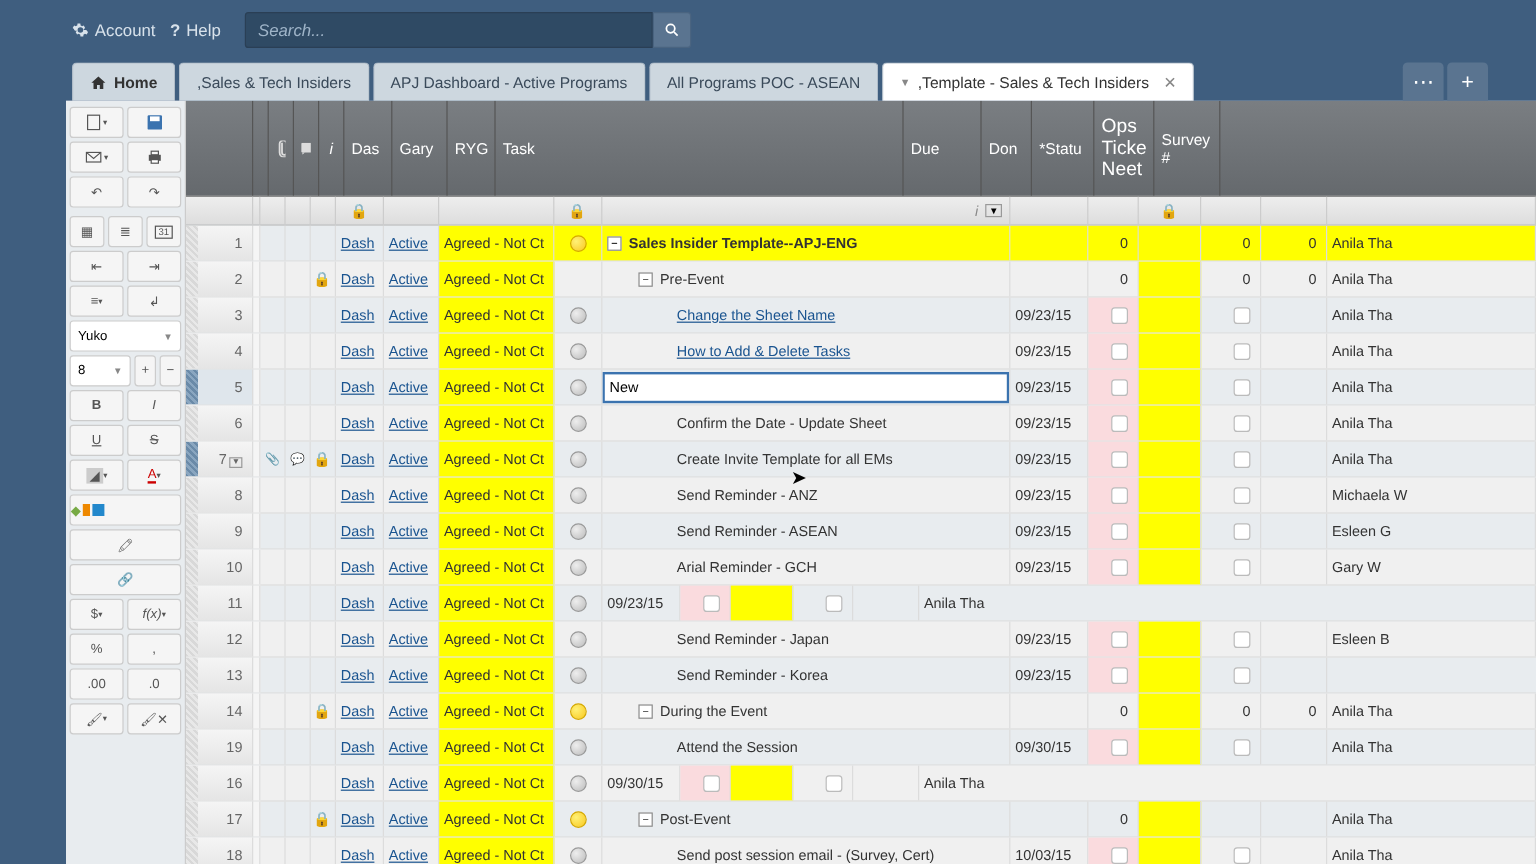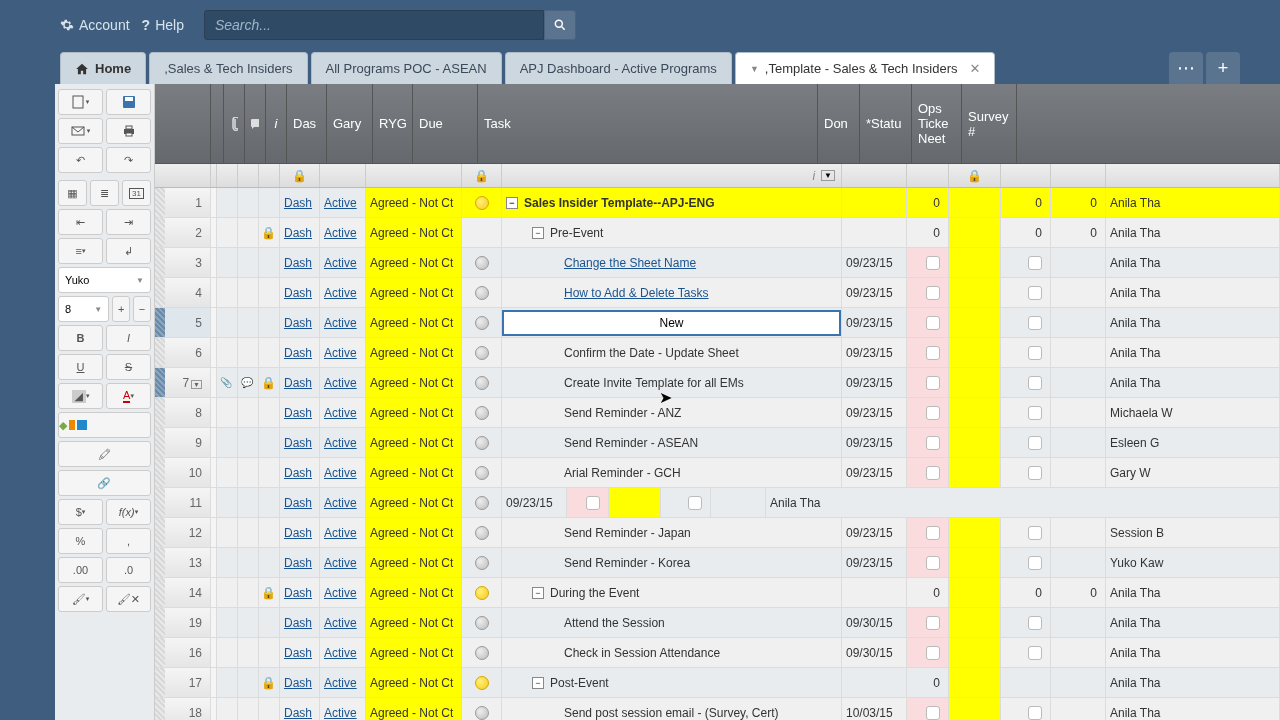--- a/index.html
+++ b/index.html
@@ -32,21 +32,21 @@
 .grid-row { display: flex; height: 30px; border-bottom: 1px solid #dcdcdc; }
 .grid-row.striped { background: #f0f0f0; }
 .gc { border-right: 1px solid #dcdcdc; display: flex; align-items: center; padding: 0 4px; overflow: hidden; white-space: nowrap; font-size: 12px; color: #333; }
 .gc.rownum { justify-content: flex-end; padding-right: 8px; color: #666; background: linear-gradient(#f5f5f5, #e5e5e5); }
 .gc.rownum.editing { background: #dfe6ec; }
 .gc.status { background: #ffff00; }
 .gc.statuslight { background: #ffff00; }
 .dot-yellow { width: 14px; height: 14px; border-radius: 50%; background: radial-gradient(circle at 35% 35%, #fff176, #f9c81e); border: 1px solid #d4a800; }
 .dot-grey { width: 14px; height: 14px; border-radius: 50%; background: radial-gradient(circle at 35% 35%, #eee, #bbb); border: 1px solid #999; }
 .link-text { color: #1a5490; text-decoration: underline; cursor: pointer; }
-.task-input { width: 100%; height: 26px; border: 2px solid #3b73af; padding: 0 4px; font-size: 12px; outline: none; text-align: center; }
+.task-input { width: 100%; height: 26px; border: 2px solid #3b73af; padding: 0 4px; font-size: 12px; outline: none; }
 .lock-icon { color: #666; font-size: 12px; }
 .toggle-box { width: 12px; height: 12px; border: 1px solid #888; display: inline-flex; align-items: center; justify-content: center; font-size: 9px; background: #fff; cursor: pointer; margin-right: 6px; }
 .checkbox-sm { width: 14px; height: 14px; border: 1px solid #bbb; border-radius: 3px; background: #fff; }
 svg { display: block; }
 </style>
 </head>
 <body>
 
 <div class="topbar">
   <div class="link">
@@ -74,24 +74,24 @@
   <div class="tab home">
     <svg width="14" height="14" viewBox="0 0 24 24" fill="#333">
         <path d="M12 3l10 9h-3v9h-5v-6h-4v6H5v-9H2z"></path>
       </svg>
     <span>Home</span>
   </div>
   <div class="tab">
       <span>,Sales &amp; Tech Insiders</span>
     </div>
   <div class="tab">
+      <span>APJ Dashboard - Active Programs</span>
+    </div>
+  <div class="tab">
       <span>All Programs POC - ASEAN</span>
-    </div>
-  <div class="tab">
-      <span>APJ Dashboard - Active Programs</span>
     </div>
   <div class="tab active">
     <span style="font-size:9px;color:#888">▼</span>
     <span>,Template - Sales &amp; Tech Insiders</span>
     <span class="close">✕</span>
   </div>
   <div class="right-tabs">
     <div class="tab-icon">⋯</div>
     <div class="tab-icon">+</div>
   </div>
@@ -239,25 +239,25 @@
       <div class="gh-cell" style="width:21px;justify-content:center">
           <svg width="12" height="10" fill="#ddd">
             <rect width="12" height="8" rx="1"></rect>
             <path d="M3 8l-2 2V8"></path>
           </svg>
         </div>
       <div class="gh-cell" style="width:21px;justify-content:center;font-style:italic">i</div>
       <div class="gh-cell" style="width:40px">Das</div>
       <div class="gh-cell" style="width:46px">Gary</div>
       <div class="gh-cell" style="width:40px">RYG</div>
+      <div class="gh-cell" style="width:340px">Task</div>
       <div class="gh-cell" style="width:65px">Due</div>
-      <div class="gh-cell" style="width:340px">Task</div>
       <div class="gh-cell" style="width:42px">Don</div>
       <div class="gh-cell" style="width:52px">*Statu</div>
-      <div class="gh-cell" style="width:50px;font-size:13px">Ops Ticke Neet</div>
+      <div class="gh-cell" style="width:50px;font-size:16px">Ops Ticke Neet</div>
       <div class="gh-cell" style="width:55px">Survey #</div>
     </div>
 
     <div class="grid-subheader">
       <div class="gsh-cell" style="width:56px"></div>
       <div class="gsh-cell" style="width:6px"></div>
       <div class="gsh-cell" style="width:21px"></div>
       <div class="gsh-cell" style="width:21px"></div>
       <div class="gsh-cell" style="width:21px"></div>
       <div class="gsh-cell" style="width:40px">
@@ -649,21 +649,21 @@
     <div class="gc" style="width:340px;padding-left:62px">Send Reminder - Japan</div>
     <div class="gc" style="width:65px;">09/23/15</div>
     <div class="gc" style="width:42px;justify-content:flex-end;padding-right:8px;background:#fadbde;">
             <div class="checkbox-sm"></div>
           </div>
     <div class="gc statuslight" style="width:52px"></div>
     <div class="gc" style="width:50px;justify-content:flex-end;padding-right:8px;">
             <div class="checkbox-sm"></div>
           </div>
     <div class="gc" style="width:55px;justify-content:flex-end;padding-right:8px;"></div>
-    <div class="gc" style="flex:1;">Session B</div>
+    <div class="gc" style="flex:1;">Esleen B</div>
   </div>
         <div class="grid-row">
     <div class="gc rownum " style="width:56px;position:relative">
       <div style="position:absolute;left:0;top:0;bottom:0;width:10px;background:repeating-linear-gradient(45deg,#d8d8d8,#d8d8d8 2px,#e8e8e8 2px,#e8e8e8 4px)"></div>
       <span style="position:relative">13</span>
     </div>
     <div class="gc" style="width:6px;padding:0;background:#f5f5f5"></div>
     <div class="gc" style="width:21px;justify-content:center"></div>
     <div class="gc" style="width:21px;justify-content:center"></div>
     <div class="gc" style="width:21px;justify-content:center"></div>
@@ -680,21 +680,20 @@
     <div class="gc" style="width:340px;padding-left:62px">Send Reminder - Korea</div>
     <div class="gc" style="width:65px;">09/23/15</div>
     <div class="gc" style="width:42px;justify-content:flex-end;padding-right:8px;background:#fadbde;">
             <div class="checkbox-sm"></div>
           </div>
     <div class="gc statuslight" style="width:52px"></div>
     <div class="gc" style="width:50px;justify-content:flex-end;padding-right:8px;">
             <div class="checkbox-sm"></div>
           </div>
     <div class="gc" style="width:55px;justify-content:flex-end;padding-right:8px;"></div>
-    <div class="gc" style="flex:1;">Yuko Kaw</div>
   </div>
         <div class="grid-row striped">
     <div class="gc rownum " style="width:56px;position:relative">
       <div style="position:absolute;left:0;top:0;bottom:0;width:10px;background:repeating-linear-gradient(45deg,#d8d8d8,#d8d8d8 2px,#e8e8e8 2px,#e8e8e8 4px)"></div>
       <span style="position:relative">14</span>
     </div>
     <div class="gc" style="width:6px;padding:0;background:#f5f5f5"></div>
     <div class="gc" style="width:21px;justify-content:center"></div>
     <div class="gc" style="width:21px;justify-content:center"></div>
     <div class="gc" style="width:21px;justify-content:center">
@@ -761,21 +760,20 @@
     <div class="gc" style="width:40px">
             <span class="link-text">Dash</span>
           </div>
     <div class="gc" style="width:46px">
             <span class="link-text">Active</span>
           </div>
     <div class="gc status" style="width:96px">Agreed - Not Ct</div>
     <div class="gc" style="width:40px;justify-content:center;">
             <div class="dot-grey"></div>
           </div>
-    <div class="gc" style="width:340px;padding-left:62px">Check in Session Attendance</div>
     <div class="gc" style="width:65px;">09/30/15</div>
     <div class="gc" style="width:42px;justify-content:flex-end;padding-right:8px;background:#fadbde;">
             <div class="checkbox-sm"></div>
           </div>
     <div class="gc statuslight" style="width:52px"></div>
     <div class="gc" style="width:50px;justify-content:flex-end;padding-right:8px;">
             <div class="checkbox-sm"></div>
           </div>
     <div class="gc" style="width:55px;justify-content:flex-end;padding-right:8px;"></div>
     <div class="gc" style="flex:1;">Anila Tha</div>

